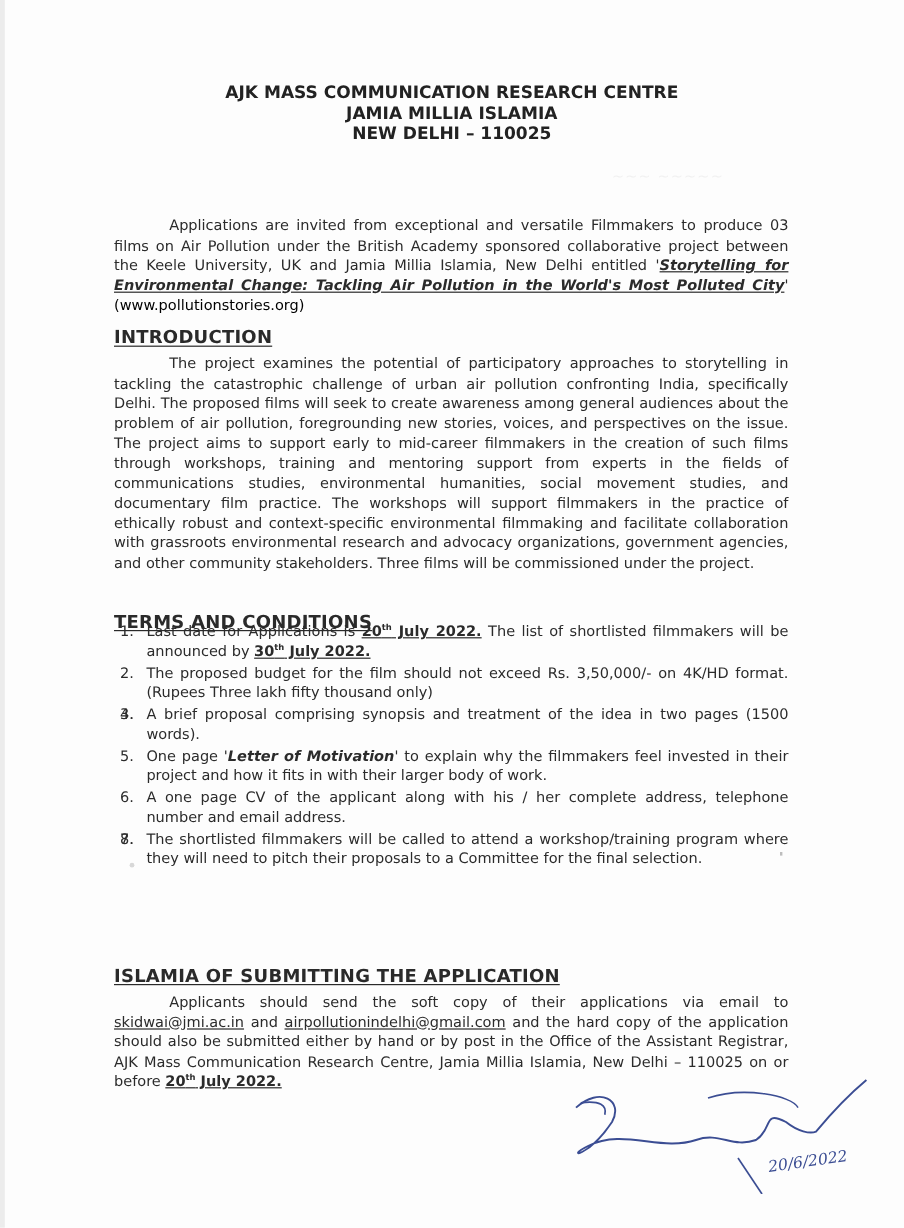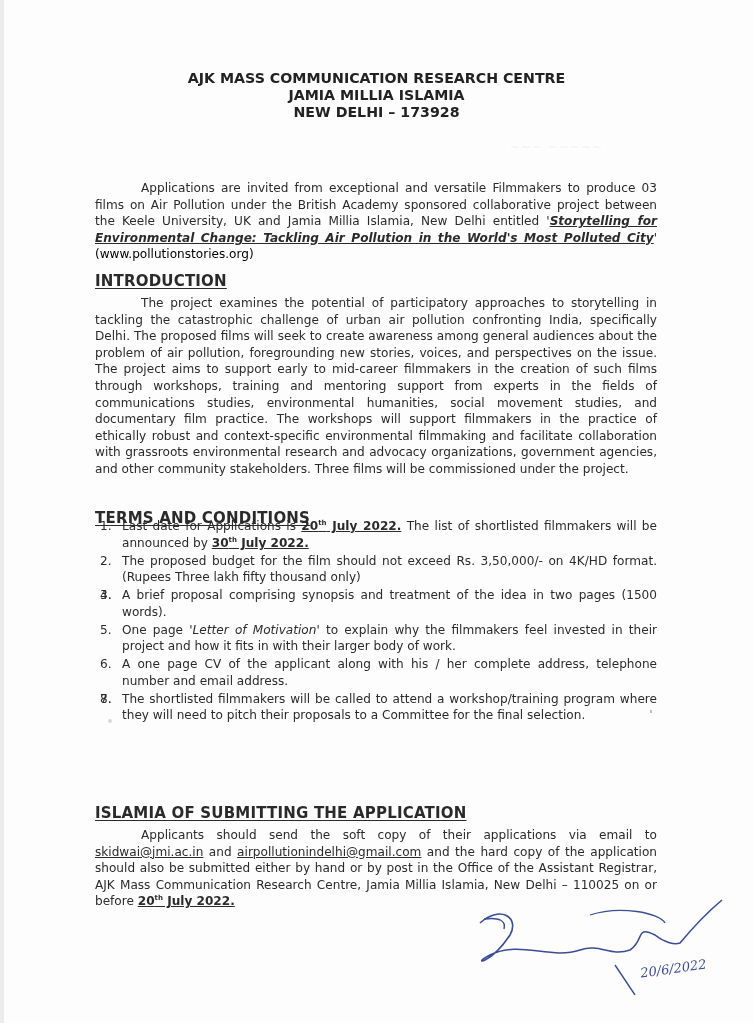--- a/index.html
+++ b/index.html
@@ -25,21 +25,21 @@
     }
     .title-italic { font-style: italic; font-weight: bold; text-decoration: underline; }
     .url { color: #000000; }
     ol.terms {
       position: absolute; left: 95px; width: 562px; margin: 0; padding: 0;
       list-style: none; font-size: 12.1px; line-height: 16.6px; color: #2b2b2b;
     }
     ol.terms li { position: relative; padding-left: 27px; text-align: justify; margin-bottom: 1.4px; }
     ol.terms li .num { position: absolute; left: 5px; top: 0; }
     .bold-u { font-weight: bold; text-decoration: underline; }
-    .bi { font-weight: normal; font-style: italic; margin-top: 33px; }
+    .bi { font-weight: bold; font-style: italic; margin-top: 33px; }
     sup { font-size: 7px; line-height: 0; }
     .email { text-decoration: underline; }
     .stamp {
       position: absolute; left: 470px; top: 948px; width: 200px; text-align: center;
       font-family: "Liberation Sans", sans-serif; font-size: 12.5px; line-height: 14.4px; color: #5b6ea8;
     }
     .signature { position: absolute; left: 460px; top: 895px; width: 280px; height: 100px; }
     .sig-date {
       position: absolute; left: 640px; top: 961px; font-family: "DejaVu Serif", serif; font-style: italic;
       font-size: 13px; color: #3b4d93; transform: rotate(-8deg);
@@ -49,21 +49,21 @@
   </style>
 </head>
 <body>
 
 <div class="page">
   <div class="left-edge"></div>
 
   <div class="header">
     <div>AJK MASS COMMUNICATION RESEARCH CENTRE</div>
     <div>JAMIA MILLIA ISLAMIA</div>
-    <div>NEW DELHI – 173928</div>
+    <div>NEW DELHI – 110025</div>
   </div>
 
   <div class="watermark">~~~ ~~~~~</div>
 
   <div class="body-text indent" style="top:180px;">
     <span>Applications are invited from exceptional and versatile Filmmakers to produce 03 films on Air Pollution under the British Academy sponsored collaborative project between the Keele University, UK and Jamia Millia Islamia, New Delhi entitled '</span><span class="title-italic">Storytelling for Environmental Change: Tackling Air Pollution in the World's Most Polluted City</span><span>'</span>
     <span class="url">(www.pollutionstories.org)</span>
   </div>
 
   <div class="heading" style="top:272px;">INTRODUCTION</div>

